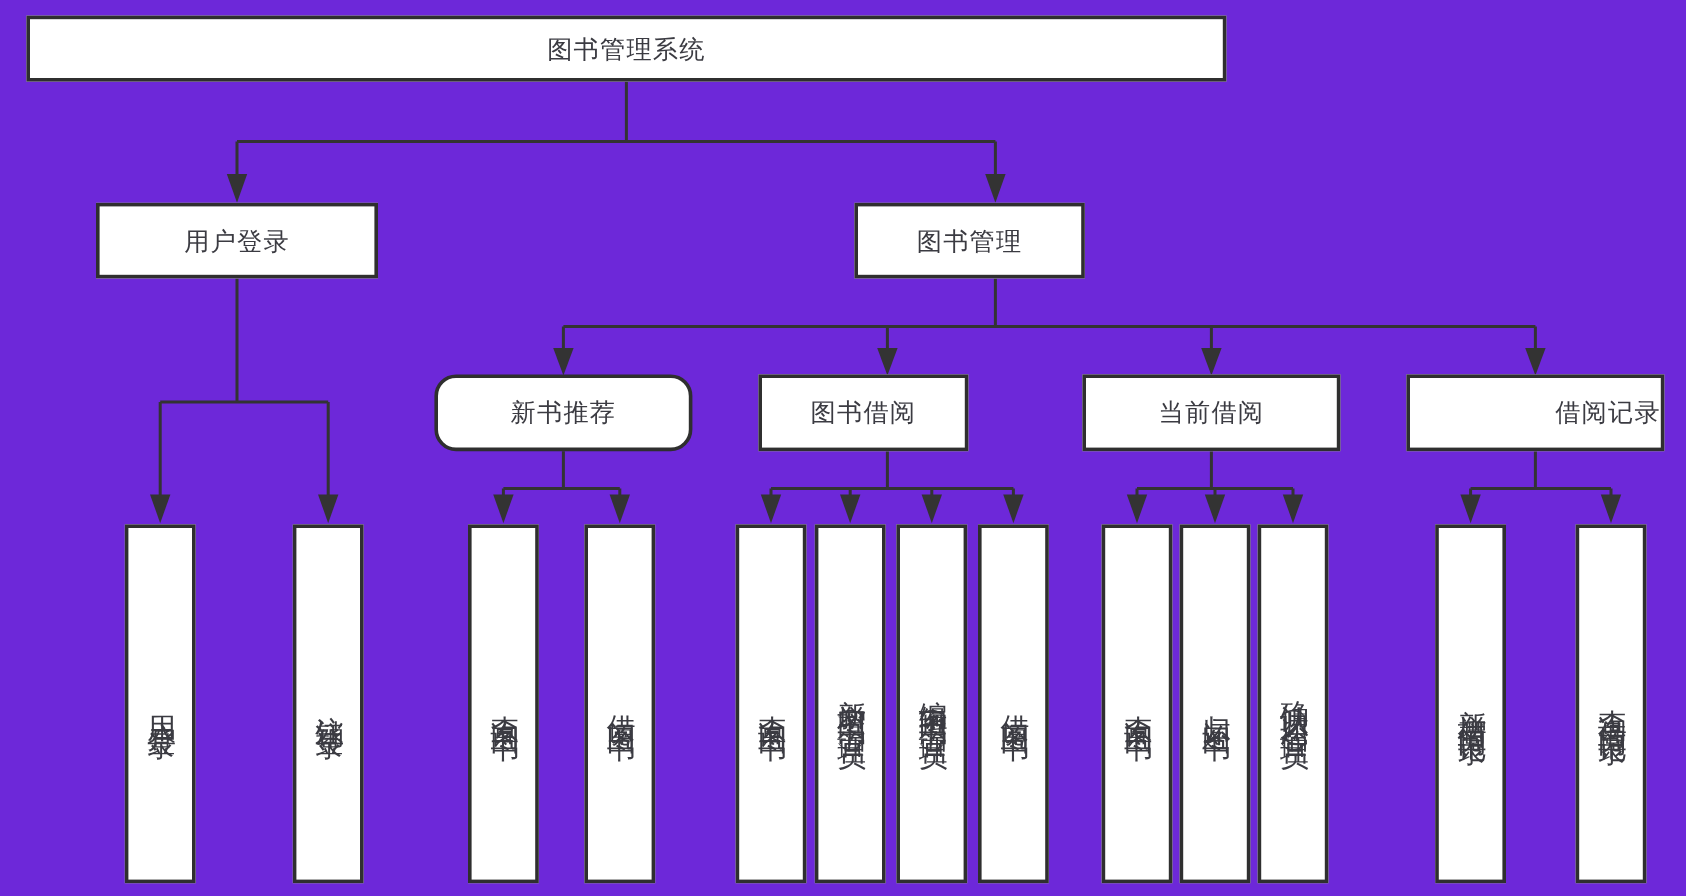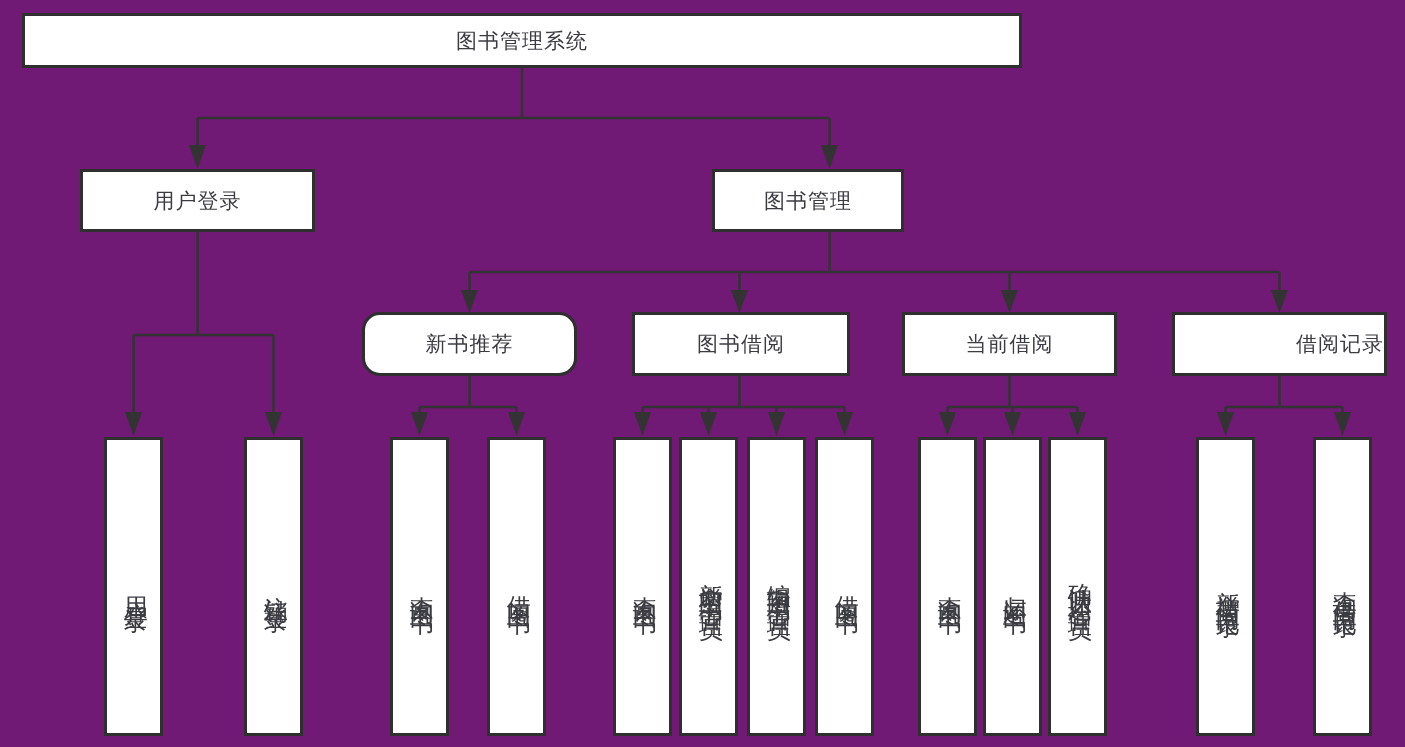--- a/index.html
+++ b/index.html
@@ -1,22 +1,22 @@
 <!DOCTYPE html>
 <html><head>
 <meta charset="utf-8">
 <style>
   * { margin: 0; padding: 0; box-sizing: border-box; }
   html, body { background: #ffffff; }
   .stage {
     position: relative;
     width: 1405px;
     height: 747px;
-    background: #701a75;
-    font-family: Liberation Mono, monospace;
+    background: #6d28d9;
+    font-family: Liberation Sans, sans-serif;
     overflow: hidden;
   }
   .connector-layer {
     position: absolute;
     left: 0; top: 0;
     width: 1405px; height: 747px;
     pointer-events: none;
   }
   .hbox {
     position: absolute;
@@ -117,21 +117,21 @@
   <div class="hbox" style="left:80px; top:169px; width:235px; height:63px;">
     <span>用户登录</span>
   </div>
   <div class="hbox" style="left:712px; top:169px; width:192px; height:63px;">
     <span>图书管理</span>
   </div>
 
   <div class="hbox" style="left:362px; top:312px; width:215px; height:64px;border-radius:18px;">
     <span>新书推荐</span>
   </div>
-  <div class="hbox" style="left:632px; top:312px; width:218px; height:64px;">
+  <div class="hbox" style="left:632px; top:312px; width:175px; height:64px;">
     <span>图书借阅</span>
   </div>
   <div class="hbox" style="left:902px; top:312px; width:215px; height:64px;text-align:center;">
     <span>当前借阅</span>
   </div>
   <div class="hbox" style="left:1172px; top:312px; width:215px; height:64px;justify-content:flex-end;">
     <span>借阅记录</span>
   </div>
 
   <div class="vbox" style="left:104px;">

